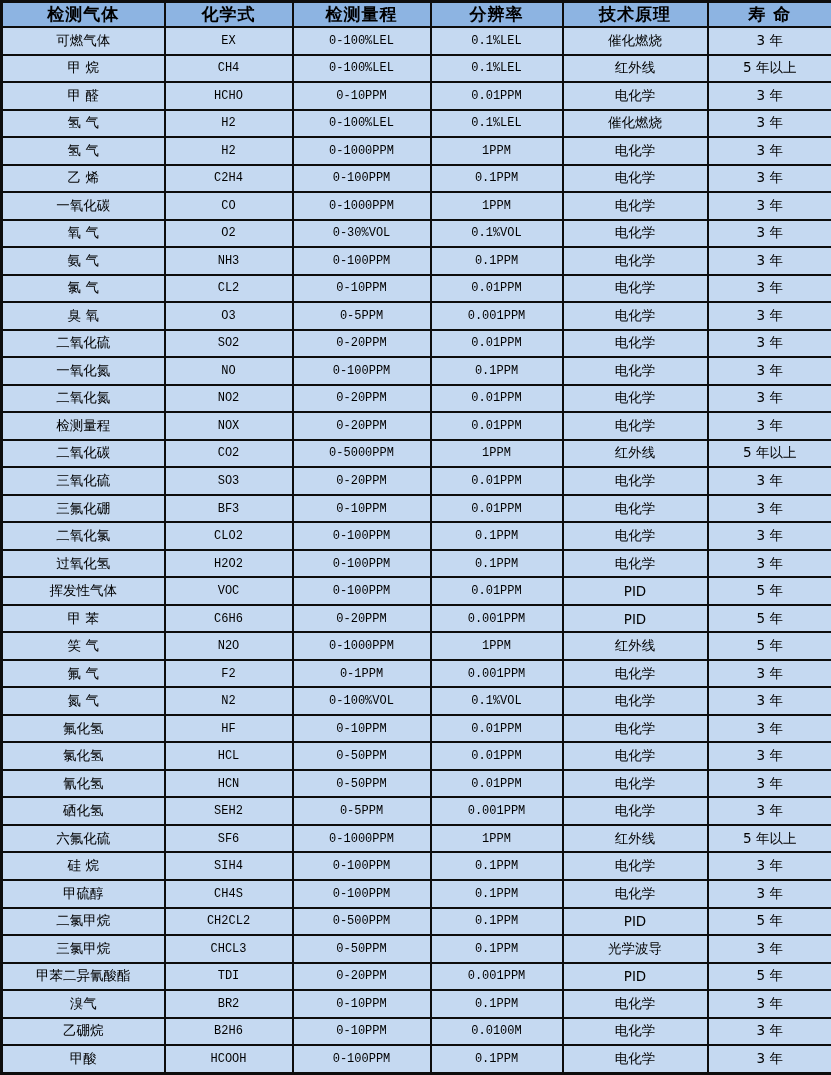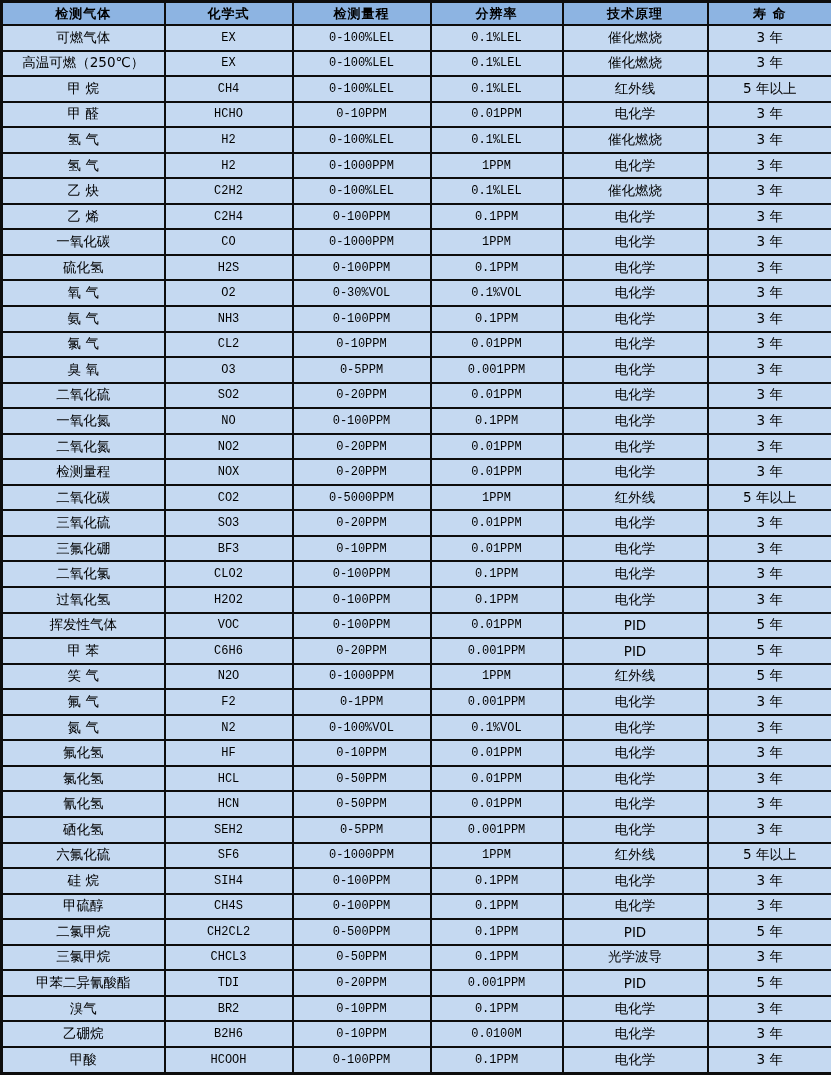--- a/index.html
+++ b/index.html
@@ -28,21 +28,21 @@
     vertical-align: middle;
     white-space: nowrap;
     overflow: hidden;
     color: #000000;
     height: 21px;
   }
   table.spec thead th {
     background: #8DB4E2;
     font-family: "DejaVu Sans", "Liberation Sans", sans-serif;
     font-weight: bold;
-    font-size: 13px;
+    font-size: 17px;
     letter-spacing: 1px;
   }
   td.col-gas, td.col-principle, td.col-lifespan {
     font-family: "DejaVu Sans", "Liberation Sans", sans-serif;
     font-size: 13.5px;
   }
   td.col-formula, td.col-range, td.col-resolution {
     font-family: "Liberation Mono", "DejaVu Sans Mono", monospace;
     font-size: 12px;
     letter-spacing: 0px;
@@ -74,28 +74,20 @@
     <tbody>
         <tr>
           <td class="col-gas">可燃气体</td>
           <td class="col-formula">EX</td>
           <td class="col-range">0-100%LEL</td>
           <td class="col-resolution">0.1%LEL</td>
           <td class="col-principle">催化燃烧</td>
           <td class="col-lifespan">3 年</td>
         </tr>
         <tr>
-          <td class="col-gas">高温可燃（250℃）</td>
-          <td class="col-formula">EX</td>
-          <td class="col-range">0-100%LEL</td>
-          <td class="col-resolution">0.1%LEL</td>
-          <td class="col-principle">催化燃烧</td>
-          <td class="col-lifespan">3 年</td>
-        </tr>
-        <tr>
           <td class="col-gas">甲 烷</td>
           <td class="col-formula">CH4</td>
           <td class="col-range">0-100%LEL</td>
           <td class="col-resolution">0.1%LEL</td>
           <td class="col-principle">红外线</td>
           <td class="col-lifespan">5 年以上</td>
         </tr>
         <tr>
           <td class="col-gas">甲 醛</td>
           <td class="col-formula">HCHO</td>
@@ -114,48 +106,32 @@
         </tr>
         <tr>
           <td class="col-gas">氢 气</td>
           <td class="col-formula">H2</td>
           <td class="col-range">0-1000PPM</td>
           <td class="col-resolution">1PPM</td>
           <td class="col-principle">电化学</td>
           <td class="col-lifespan">3 年</td>
         </tr>
         <tr>
-          <td class="col-gas">乙 炔</td>
-          <td class="col-formula">C2H2</td>
-          <td class="col-range">0-100%LEL</td>
-          <td class="col-resolution">0.1%LEL</td>
-          <td class="col-principle">催化燃烧</td>
-          <td class="col-lifespan">3 年</td>
-        </tr>
-        <tr>
           <td class="col-gas">乙 烯</td>
           <td class="col-formula">C2H4</td>
           <td class="col-range">0-100PPM</td>
           <td class="col-resolution">0.1PPM</td>
           <td class="col-principle">电化学</td>
           <td class="col-lifespan">3 年</td>
         </tr>
         <tr>
           <td class="col-gas">一氧化碳</td>
           <td class="col-formula">CO</td>
           <td class="col-range">0-1000PPM</td>
           <td class="col-resolution">1PPM</td>
-          <td class="col-principle">电化学</td>
-          <td class="col-lifespan">3 年</td>
-        </tr>
-        <tr>
-          <td class="col-gas">硫化氢</td>
-          <td class="col-formula">H2S</td>
-          <td class="col-range">0-100PPM</td>
-          <td class="col-resolution">0.1PPM</td>
           <td class="col-principle">电化学</td>
           <td class="col-lifespan">3 年</td>
         </tr>
         <tr>
           <td class="col-gas">氧 气</td>
           <td class="col-formula">O2</td>
           <td class="col-range">0-30%VOL</td>
           <td class="col-resolution">0.1%VOL</td>
           <td class="col-principle">电化学</td>
           <td class="col-lifespan">3 年</td>

